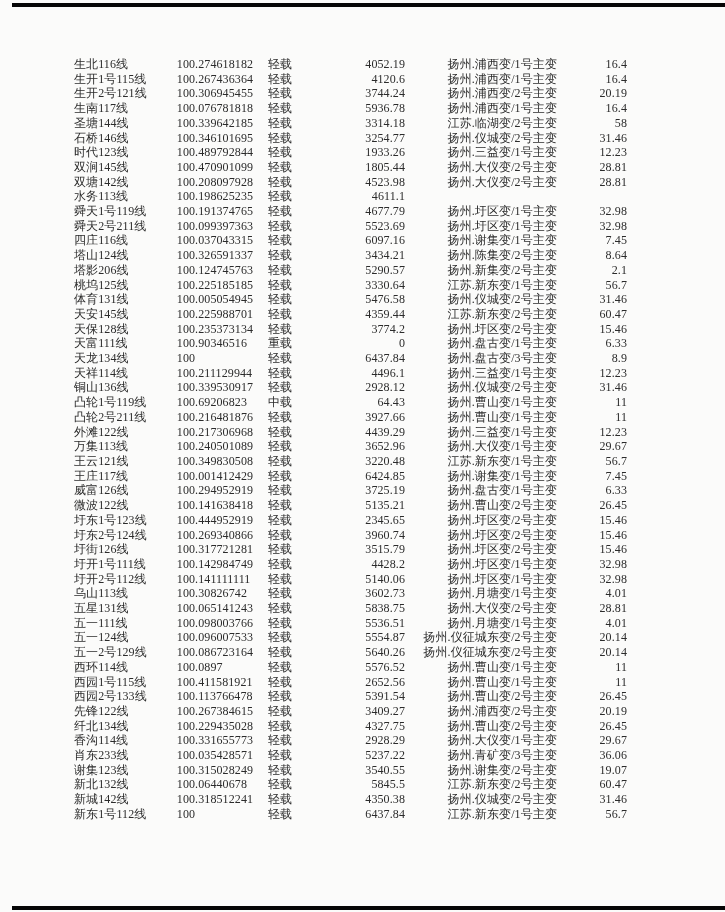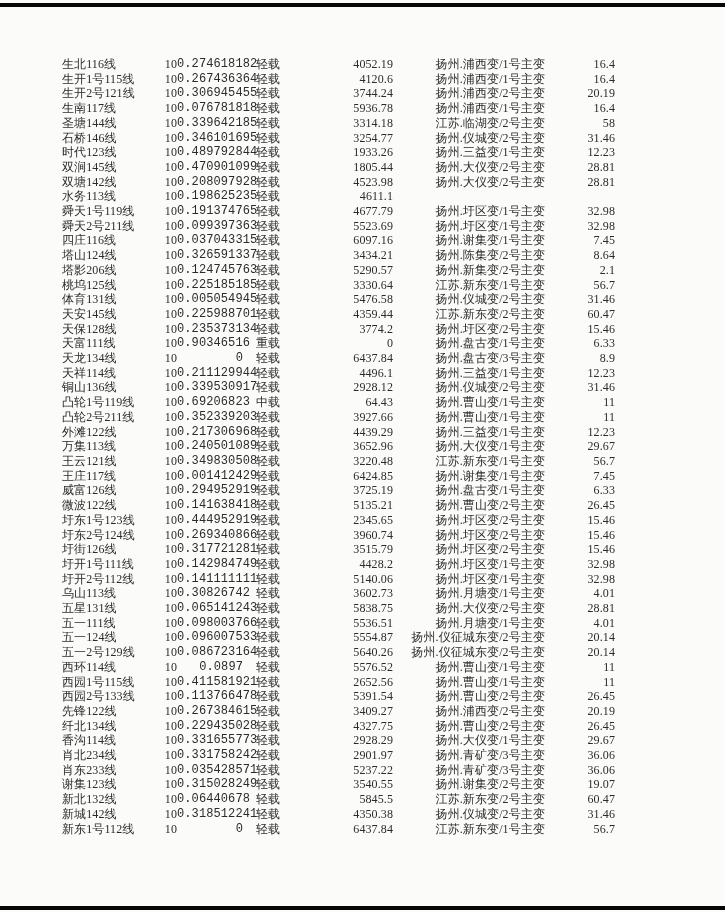--- a/index.html
+++ b/index.html
@@ -11,20 +11,21 @@
     height: 912px;
     position: relative;
     background: #fbfbfa;
     font-family: "Liberation Serif", "DejaVu Serif", serif;
     overflow: hidden;
   }
   .page {
     position: absolute;
     inset: 0;
     background: #fbfbfa;
+    margin-left: 12px;
   }
   .rule-bar {
     position: absolute;
     left: 0;
     width: 725px;
     height: 4px;
     background: #060606;
   }
   .rule-bar.top { top: 3px; }
   .rule-bar.bottom { top: 906px; }
@@ -52,21 +53,21 @@
   col.c0 { width: 101px; }
   col.c1 { width: 14px; }
   col.c2 { width: 66px; }
   col.c3 { width: 50px; }
   col.c4 { width: 100px; }
   col.c5 { width: 152px; }
   col.c6 { width: 70px; }
 
   td.c0 { text-align: left; }
   td.c1 { text-align: right; }
-  td.c2 { text-align: right; font-family: Liberation Mono, monospace; }
+  td.c2 { text-align: left; }
   td.c3 { text-align: center; padding-left: 7px; }
   td.c4 { text-align: right; }
   td.c5 { text-align: right; padding-left: 6px; }
   td.c6 { text-align: right; }
 </style>
 </head>
 <body>
 
 <div class="page">
   <div class="rule-bar top"></div>
@@ -294,21 +295,21 @@
           <td class="c1">10</td>
           <td class="c2">0.69206823</td>
           <td class="c3">中载</td>
           <td class="c4">64.43</td>
           <td class="c5">扬州.曹山变/1号主变</td>
           <td class="c6">11</td>
         </tr>
         <tr>
           <td class="c0">凸轮2号211线</td>
           <td class="c1">10</td>
-          <td class="c2">0.352339203</td>
+          <td class="c2">0.216481876</td>
           <td class="c3">轻载</td>
           <td class="c4">3927.66</td>
           <td class="c5">扬州.曹山变/1号主变</td>
           <td class="c6">11</td>
         </tr>
         <tr>
           <td class="c0">外滩122线</td>
           <td class="c1">10</td>
           <td class="c2">0.217306968</td>
           <td class="c3">轻载</td>
@@ -497,29 +498,20 @@
           <td class="c6">26.45</td>
         </tr>
         <tr>
           <td class="c0">香沟114线</td>
           <td class="c1">10</td>
           <td class="c2">0.331655773</td>
           <td class="c3">轻载</td>
           <td class="c4">2928.29</td>
           <td class="c5">扬州.大仪变/1号主变</td>
           <td class="c6">29.67</td>
-        </tr>
-        <tr>
-          <td class="c0">肖北234线</td>
-          <td class="c1">10</td>
-          <td class="c2">0.331758242</td>
-          <td class="c3">轻载</td>
-          <td class="c4">2901.97</td>
-          <td class="c5">扬州.青矿变/3号主变</td>
-          <td class="c6">36.06</td>
         </tr>
         <tr>
           <td class="c0">肖东233线</td>
           <td class="c1">10</td>
           <td class="c2">0.035428571</td>
           <td class="c3">轻载</td>
           <td class="c4">5237.22</td>
           <td class="c5">扬州.青矿变/3号主变</td>
           <td class="c6">36.06</td>
         </tr>

